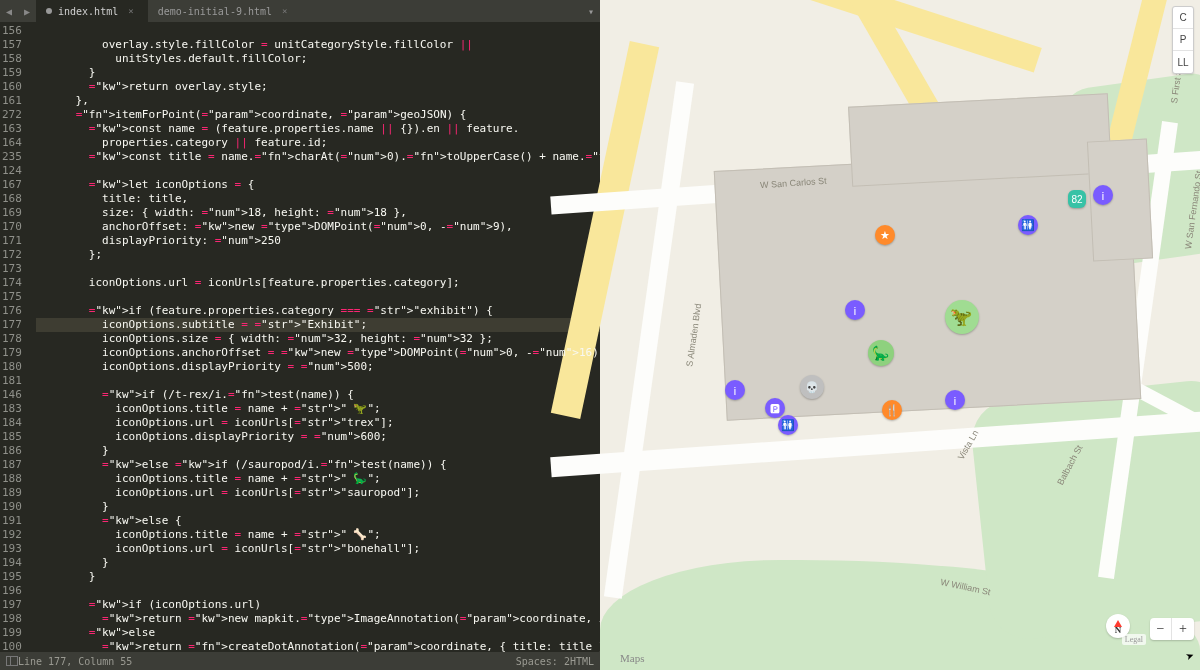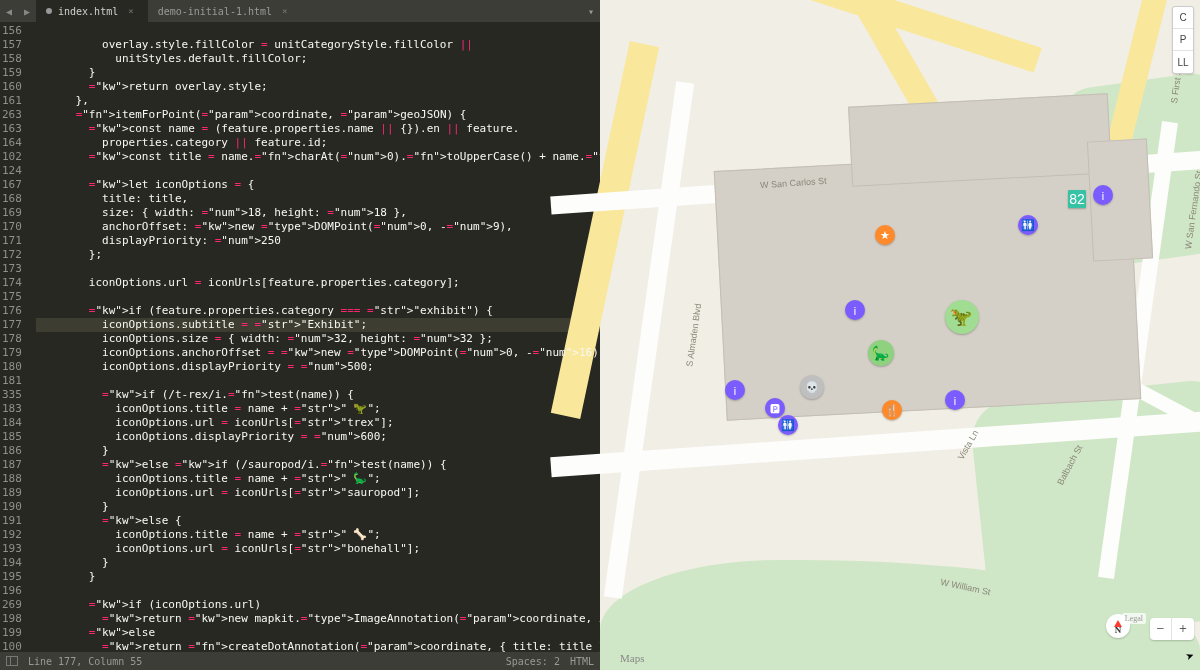--- a/index.html
+++ b/index.html
@@ -25,21 +25,21 @@
   .editor { flex:1; display:flex; overflow:hidden; font-size:11px; line-height:14px; }
   .gutter { width:46px; background:#272822; color:#8f908a; text-align:right; padding:2px 8px 2px 2px; user-select:none; border-right:0px solid #3e3d32;}
   .gutter .ln { height:14px; }
   .code { flex:1; padding:2px 6px; position:relative; background:#272822; white-space:pre; color:#f8f8f2;}
   .codeline { height:14px; position:relative; }
   .hl-line { position:absolute; left:0; right:0; height:14px; background:#3e3d32; z-index:0;}
   .codeline span { position:relative; z-index:1; }
   .op { color:#f92672; }
 
   
-  .statusbar { height:18px; background:#3c3d37; display:flex; align-items:center; font-size:10px; color:#9a9a92; padding:0 6px; gap:10px;}
+  .statusbar { height:18px; background:#3c3d37; display:flex; align-items:center; font-size:10px; color:#9a9a92; padding:0 6px; }
   .statusbar .spacer{flex:1;}
   .statusbar .panelicon { width:12px; height:10px; border:1px solid #777; position:relative;}
   .statusbar .panelicon::before{content:"";position:absolute;left:3px;top:0;bottom:0;width:1px;background:#777;}
 
   
   .map { position:absolute; inset:0; background:#f1eee5; }
   .map .park1 { position:absolute; left:0; bottom:0; width:100%; height:110px; background:#cfe7c6; border-top-left-radius:180px 70px; border-top-right-radius:400px 90px;}
   .map .park2 { position:absolute; right:-40px; bottom:40px; width:260px; height:240px; background:#cfe7c6; border-radius:40px; transform:rotate(-6deg);}
   .map .park3 { position:absolute; right:-30px; top:80px; width:160px; height:180px; background:#cfe7c6; border-radius:30px; transform:rotate(-8deg);}
   .map .building { position:absolute; background:#d4d0c8; border:1px solid #c3beb4;}
@@ -57,105 +57,105 @@
   .map .roadw.w3 { left:40px; top:80px; width:18px; height:520px; transform:rotate(8deg);}
   .map .roadw.w4 { left:530px; top:120px; width:16px; height:460px; transform:rotate(8deg);}
   .map .roadw.w5 { left:420px; top:400px; width:300px; height:14px; transform:rotate(28deg);}
   .map .street-label { position:absolute; font:9px -apple-system,Helvetica,Arial,sans-serif; color:#8a8779; white-space:nowrap;}
 
   .pin { position:absolute; width:20px; height:20px; border-radius:50%; display:flex; align-items:center; justify-content:center; font-size:11px; color:#fff; box-shadow:0 1px 2px rgba(0,0,0,.25); font-family:-apple-system,sans-serif;}
   .pin.purple { background:#7a5cff; }
   .pin.orange { background:#ff8a2b; }
   .pin.green  { background:#8ed17e; width:26px; height:26px; font-size:14px;}
   .pin.greenbig { background:#a0dc92; width:34px; height:34px; font-size:18px;}
-  .pin.teal { background:#37c2a6; width:18px; height:18px; border-radius:1px; font-size:14px;}
+  .pin.teal { background:#37c2a6; width:18px; height:18px; border-radius:6px; font-size:10px;}
   .pin.gray  { background:#bfbfbf; width:24px; height:24px; }
 
   
   .ctrl-stack { position:absolute; top:6px; right:6px; width:22px; background:#fff; border:1px solid #ccc; border-radius:3px; box-shadow:0 1px 2px rgba(0,0,0,.12); font:10px -apple-system,sans-serif; color:#444;}
   .ctrl-stack div { height:22px; display:flex; align-items:center; justify-content:center; border-bottom:1px solid #e3e3e3; cursor:pointer;}
   .ctrl-stack div:last-child{border-bottom:none;}
 
   
   .compass { position:absolute; bottom:32px; right:70px; width:24px; height:24px; background:#fff; border-radius:50%; box-shadow:0 1px 2px rgba(0,0,0,.2); display:flex; align-items:center; justify-content:center; font:700 9px -apple-system; color:#333;}
   .compass::before{content:""; position:absolute; top:2px; left:50%; transform:translateX(-50%); border:4px solid transparent; border-bottom:7px solid #ff3b30;}
   .zoom { position:absolute; bottom:30px; right:6px; display:flex; background:#fff; border-radius:4px; box-shadow:0 1px 2px rgba(0,0,0,.2); font:14px -apple-system; color:#333;}
   .zoom div{ width:22px; height:22px; display:flex; align-items:center; justify-content:center; cursor:pointer;}
   .zoom div:first-child{border-right:1px solid #e3e3e3;}
-  .legal { position:absolute; bottom:46px; right:54px; font:8px -apple-system; color:#999; background:rgba(255,255,255,.7); padding:1px 3px; border-radius:2px;}
+  .legal { position:absolute; bottom:25px; right:54px; font:8px -apple-system; color:#999; background:rgba(255,255,255,.7); padding:1px 3px; border-radius:2px;}
   .maps-logo { position:absolute; bottom:6px; left:20px; font:11px -apple-system; color:#888;}
   .maps-logo b{color:#666;}
   .cursor { position:absolute; bottom:6px; right:6px; font-size:14px; color:#000; transform:rotate(-20deg);}
 </style>
 </head>
 <body>
 
 <div class="split">
 
   <div class="left">
     <div class="tabbar">
       <div class="navbtn">◀</div>
       <div class="navbtn">▶</div>
       <div class="tab active">
         <span class="dot"></span>
         <span>index.html</span>
         <span class="close">×</span>
       </div>
       <div class="tab">
-        <span>demo-initial-1.html</span>
+        <span>demo-initial-9.html</span>
         <span class="close">×</span>
       </div>
       <div class="spacer"></div>
       <div class="dropdown">▾</div>
     </div>
 
     <div class="editor">
       <div class="gutter" id="gutter">
           <div class="ln">156</div>
           <div class="ln">157</div>
           <div class="ln">158</div>
           <div class="ln">159</div>
           <div class="ln">160</div>
           <div class="ln">161</div>
-          <div class="ln">263</div>
+          <div class="ln">272</div>
           <div class="ln">163</div>
           <div class="ln">164</div>
-          <div class="ln">102</div>
+          <div class="ln">235</div>
           <div class="ln">124</div>
           <div class="ln">167</div>
           <div class="ln">168</div>
           <div class="ln">169</div>
           <div class="ln">170</div>
           <div class="ln">171</div>
           <div class="ln">172</div>
           <div class="ln">173</div>
           <div class="ln">174</div>
           <div class="ln">175</div>
           <div class="ln">176</div>
           <div class="ln">177</div>
           <div class="ln">178</div>
           <div class="ln">179</div>
           <div class="ln">180</div>
           <div class="ln">181</div>
-          <div class="ln">335</div>
+          <div class="ln">146</div>
           <div class="ln">183</div>
           <div class="ln">184</div>
           <div class="ln">185</div>
           <div class="ln">186</div>
           <div class="ln">187</div>
           <div class="ln">188</div>
           <div class="ln">189</div>
           <div class="ln">190</div>
           <div class="ln">191</div>
           <div class="ln">192</div>
           <div class="ln">193</div>
           <div class="ln">194</div>
           <div class="ln">195</div>
           <div class="ln">196</div>
-          <div class="ln">269</div>
+          <div class="ln">197</div>
           <div class="ln">198</div>
           <div class="ln">199</div>
           <div class="ln">100</div>
         </div>
       <div class="code" id="code"><div class="codeline"><span></span></div><div class="codeline"><span>          overlay.style.fillColor <span class="op">=</span> unitCategoryStyle.fillColor <span class="op">||</span></span></div><div class="codeline"><span>            unitStyles.default.fillColor;</span></div><div class="codeline"><span>        }</span></div><div class="codeline"><span>        <span class<span="" class="op">=</span>"kw"&gt;return overlay.style;</span></div><div class="codeline"><span>      },</span></div><div class="codeline"><span>      <span class<span="" class="op">=</span>"fn"&gt;itemForPoint(<span class<span="" class="op">=</span>"param"&gt;coordinate, <span class<span="" class="op">=</span>"param"&gt;geoJSON) {</span></div><div class="codeline"><span>        <span class<span="" class="op">=</span>"kw"&gt;const name <span class="op">=</span> (feature.properties.name <span class="op">||</span> {}).en <span class="op">||</span> feature.</span></div><div class="codeline"><span>          properties.category <span class="op">||</span> feature.id;</span></div><div class="codeline"><span>        <span class<span="" class="op">=</span>"kw"&gt;const title <span class="op">=</span> name.<span class<span="" class="op">=</span>"fn"&gt;charAt(<span class<span="" class="op">=</span>"num"&gt;0).<span class<span="" class="op">=</span>"fn"&gt;toUpperCase() + name.<span class<span="" class="op">=</span>"fn"&gt;slice("num"&gt;1);</span></div><div class="codeline"><span></span></div><div class="codeline"><span>        <span class<span="" class="op">=</span>"kw"&gt;let iconOptions <span class="op">=</span> {</span></div><div class="codeline"><span>          title: title,</span></div><div class="codeline"><span>          size: { width: <span class<span="" class="op">=</span>"num"&gt;18, height: <span class<span="" class="op">=</span>"num"&gt;18 },</span></div><div class="codeline"><span>          anchorOffset: <span class<span="" class="op">=</span>"kw"&gt;new <span class<span="" class="op">=</span>"type"&gt;DOMPoint(<span class<span="" class="op">=</span>"num"&gt;0, -<span class<span="" class="op">=</span>"num"&gt;9),</span></div><div class="codeline"><span>          displayPriority: <span class<span="" class="op">=</span>"num"&gt;250</span></div><div class="codeline"><span>        };</span></div><div class="codeline"><span></span></div><div class="codeline"><span>        iconOptions.url <span class="op">=</span> iconUrls[feature.properties.category];</span></div><div class="codeline"><span></span></div><div class="codeline"><span>        <span class<span="" class="op">=</span>"kw"&gt;if (feature.properties.category <span class="op">===</span> <span class<span="" class="op">=</span>"str"&gt;"exhibit") {</span></div><div class="codeline"><div class="hl-line"></div><span>          iconOptions.subtitle <span class="op">=</span> <span class<span="" class="op">=</span>"str"&gt;"Exhibit";</span></div><div class="codeline"><span>          iconOptions.size <span class="op">=</span> { width: <span class<span="" class="op">=</span>"num"&gt;32, height: <span class<span="" class="op">=</span>"num"&gt;32 };</span></div><div class="codeline"><span>          iconOptions.anchorOffset <span class="op">=</span> <span class<span="" class="op">=</span>"kw"&gt;new <span class<span="" class="op">=</span>"type"&gt;DOMPoint(<span class<span="" class="op">=</span>"num"&gt;0, -<span class<span="" class="op">=</span>"num"&gt;16);</span></div><div class="codeline"><span>          iconOptions.displayPriority <span class="op">=</span> <span class<span="" class="op">=</span>"num"&gt;500;</span></div><div class="codeline"><span></span></div><div class="codeline"><span>          <span class<span="" class="op">=</span>"kw"&gt;if (/t-rex/i.<span class<span="" class="op">=</span>"fn"&gt;test(name)) {</span></div><div class="codeline"><span>            iconOptions.title <span class="op">=</span> name + <span class<span="" class="op">=</span>"str"&gt;" 🦖";</span></div><div class="codeline"><span>            iconOptions.url <span class="op">=</span> iconUrls[<span class<span="" class="op">=</span>"str"&gt;"trex"];</span></div><div class="codeline"><span>            iconOptions.displayPriority <span class="op">=</span> <span class<span="" class="op">=</span>"num"&gt;600;</span></div><div class="codeline"><span>          }</span></div><div class="codeline"><span>          <span class<span="" class="op">=</span>"kw"&gt;else <span class<span="" class="op">=</span>"kw"&gt;if (/sauropod/i.<span class<span="" class="op">=</span>"fn"&gt;test(name)) {</span></div><div class="codeline"><span>            iconOptions.title <span class="op">=</span> name + <span class<span="" class="op">=</span>"str"&gt;" 🦕";</span></div><div class="codeline"><span>            iconOptions.url <span class="op">=</span> iconUrls[<span class<span="" class="op">=</span>"str"&gt;"sauropod"];</span></div><div class="codeline"><span>          }</span></div><div class="codeline"><span>          <span class<span="" class="op">=</span>"kw"&gt;else {</span></div><div class="codeline"><span>            iconOptions.title <span class="op">=</span> name + <span class<span="" class="op">=</span>"str"&gt;" 🦴";</span></div><div class="codeline"><span>            iconOptions.url <span class="op">=</span> iconUrls[<span class<span="" class="op">=</span>"str"&gt;"bonehall"];</span></div><div class="codeline"><span>          }</span></div><div class="codeline"><span>        }</span></div><div class="codeline"><span></span></div><div class="codeline"><span>        <span class<span="" class="op">=</span>"kw"&gt;if (iconOptions.url)</span></div><div class="codeline"><span>          <span class<span="" class="op">=</span>"kw"&gt;return <span class<span="" class="op">=</span>"kw"&gt;new mapkit.<span class<span="" class="op">=</span>"type"&gt;ImageAnnotation(<span class<span="" class="op">=</span>"param"&gt;coordinate, iconOptions);</span></div><div class="codeline"><span>        <span class<span="" class="op">=</span>"kw"&gt;else</span></div><div class="codeline"><span>          <span class<span="" class="op">=</span>"kw"&gt;return <span class<span="" class="op">=</span>"fn"&gt;createDotAnnotation(<span class<span="" class="op">=</span>"param"&gt;coordinate, { title: title });</span></div></div>
     </div>
 
     <div class="statusbar">
       <span class="panelicon"></span>
       <span>Line 177, Column 55</span>

